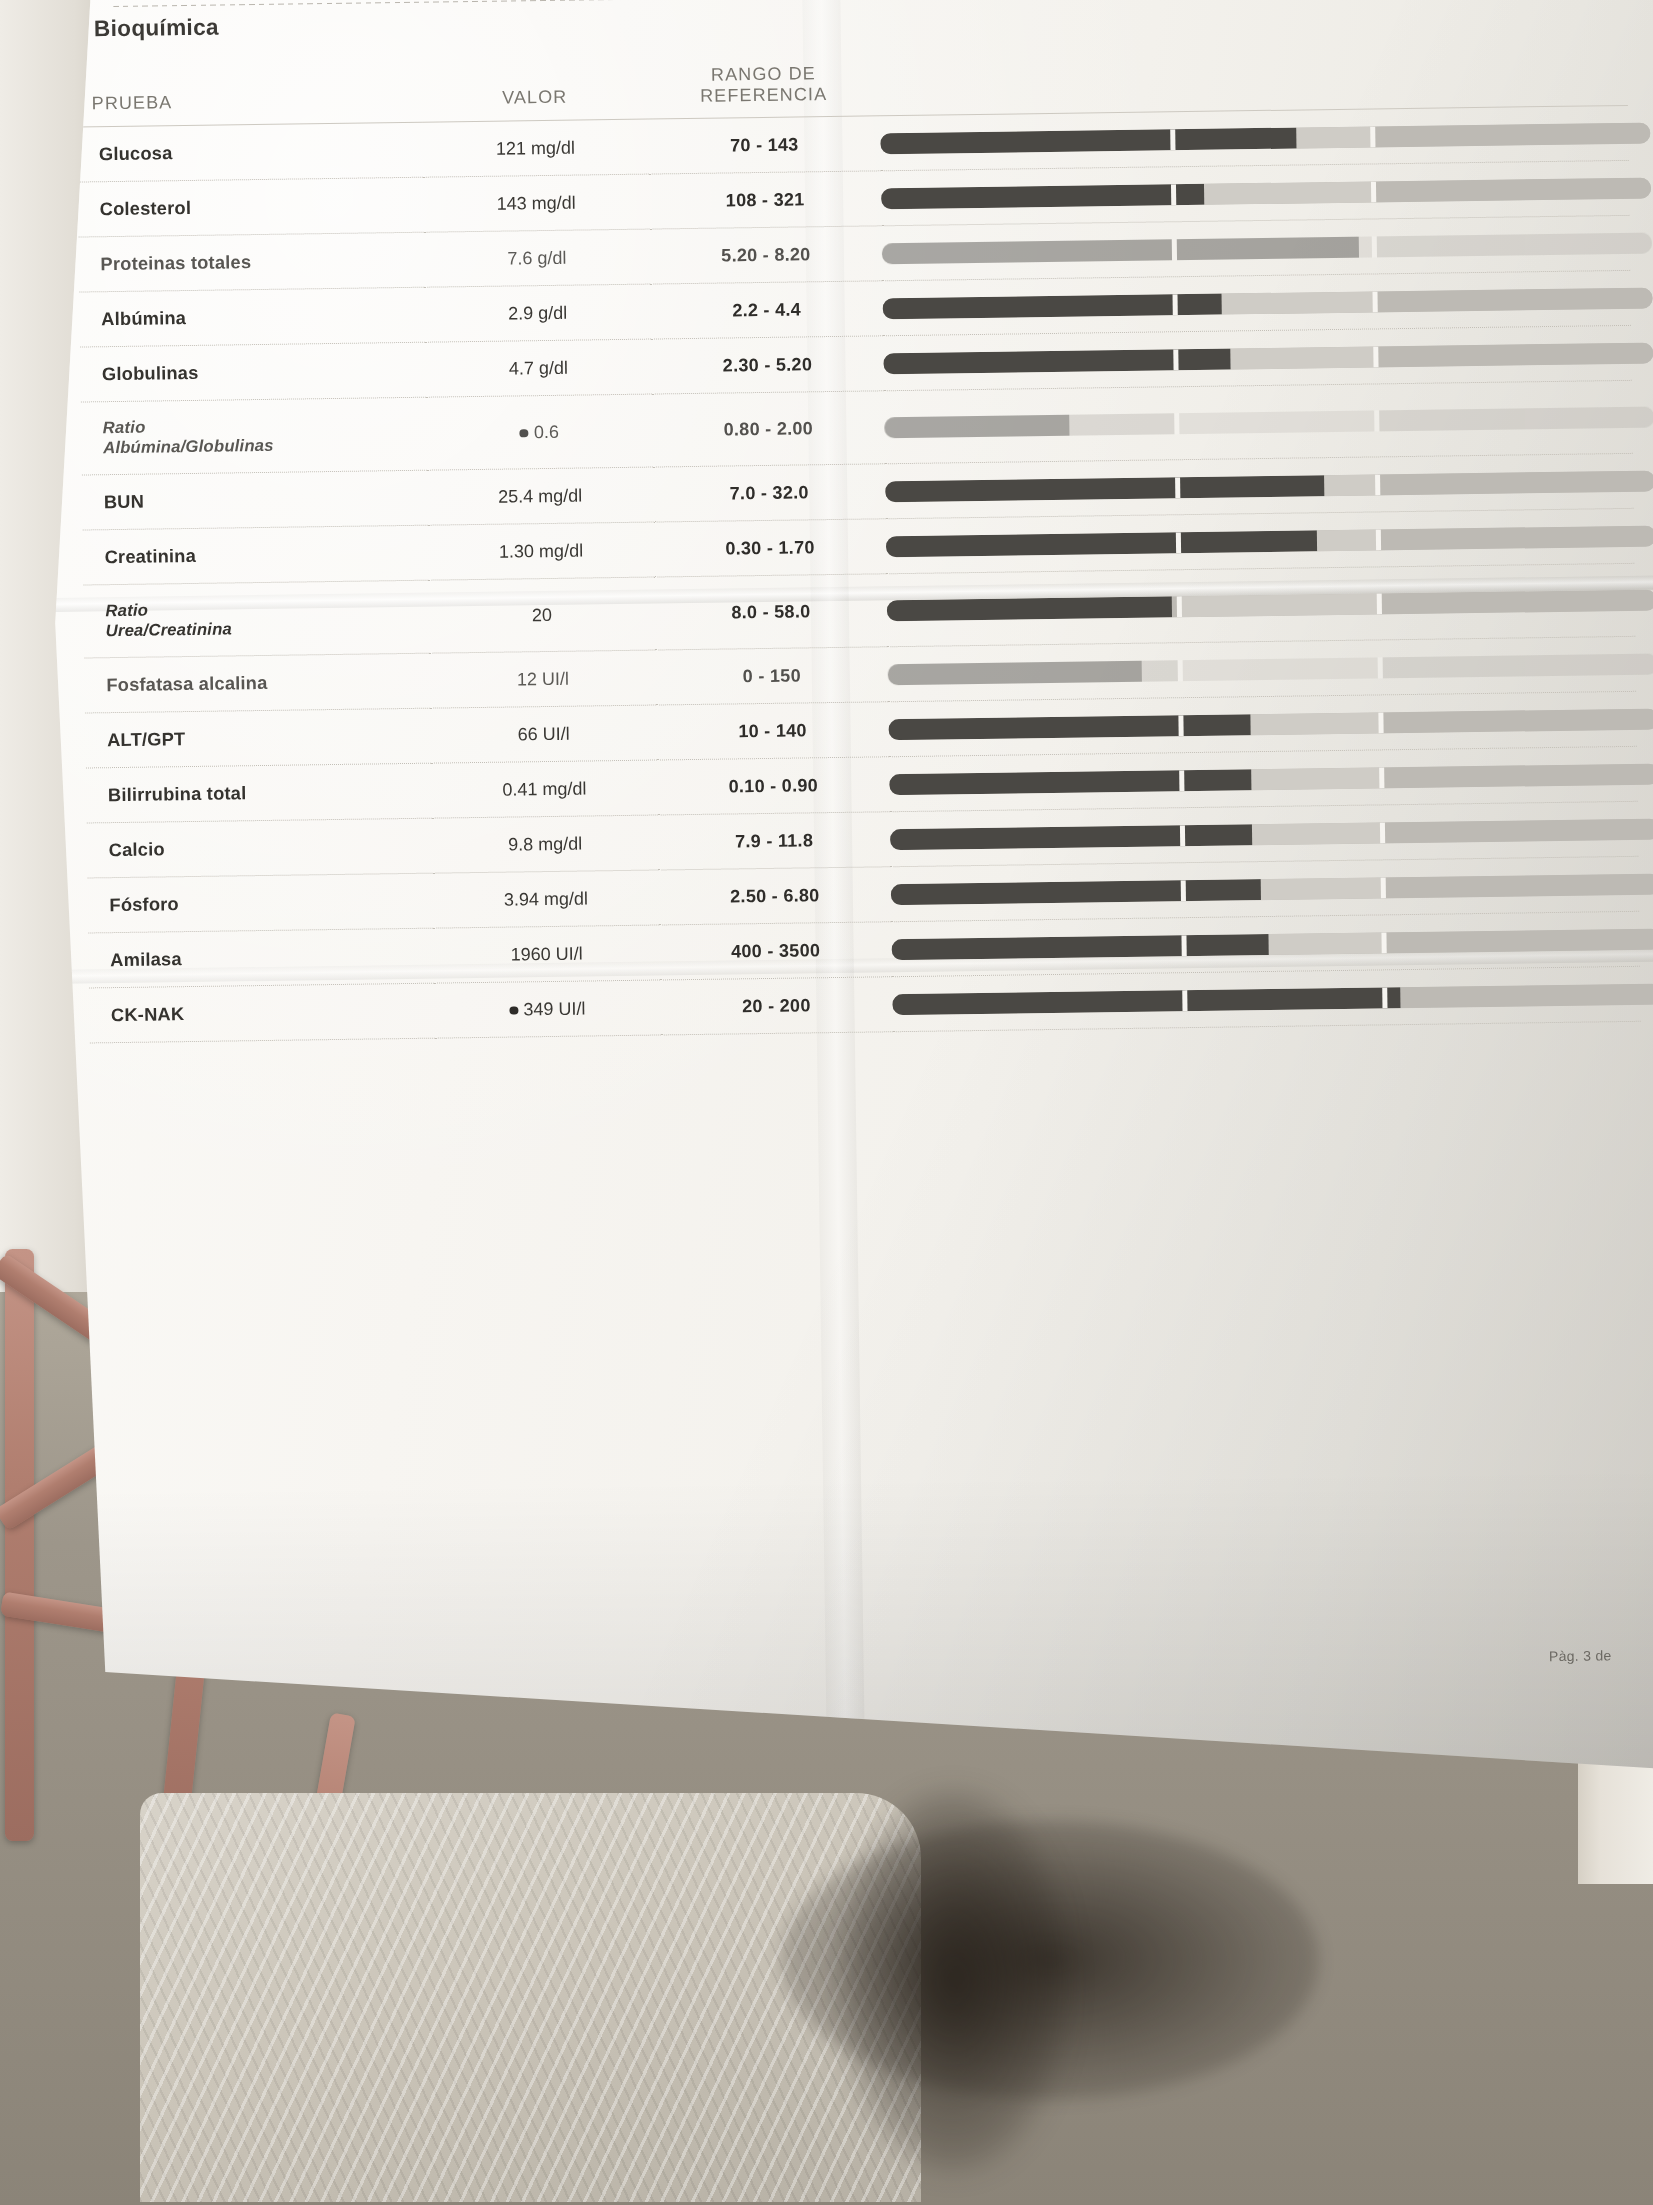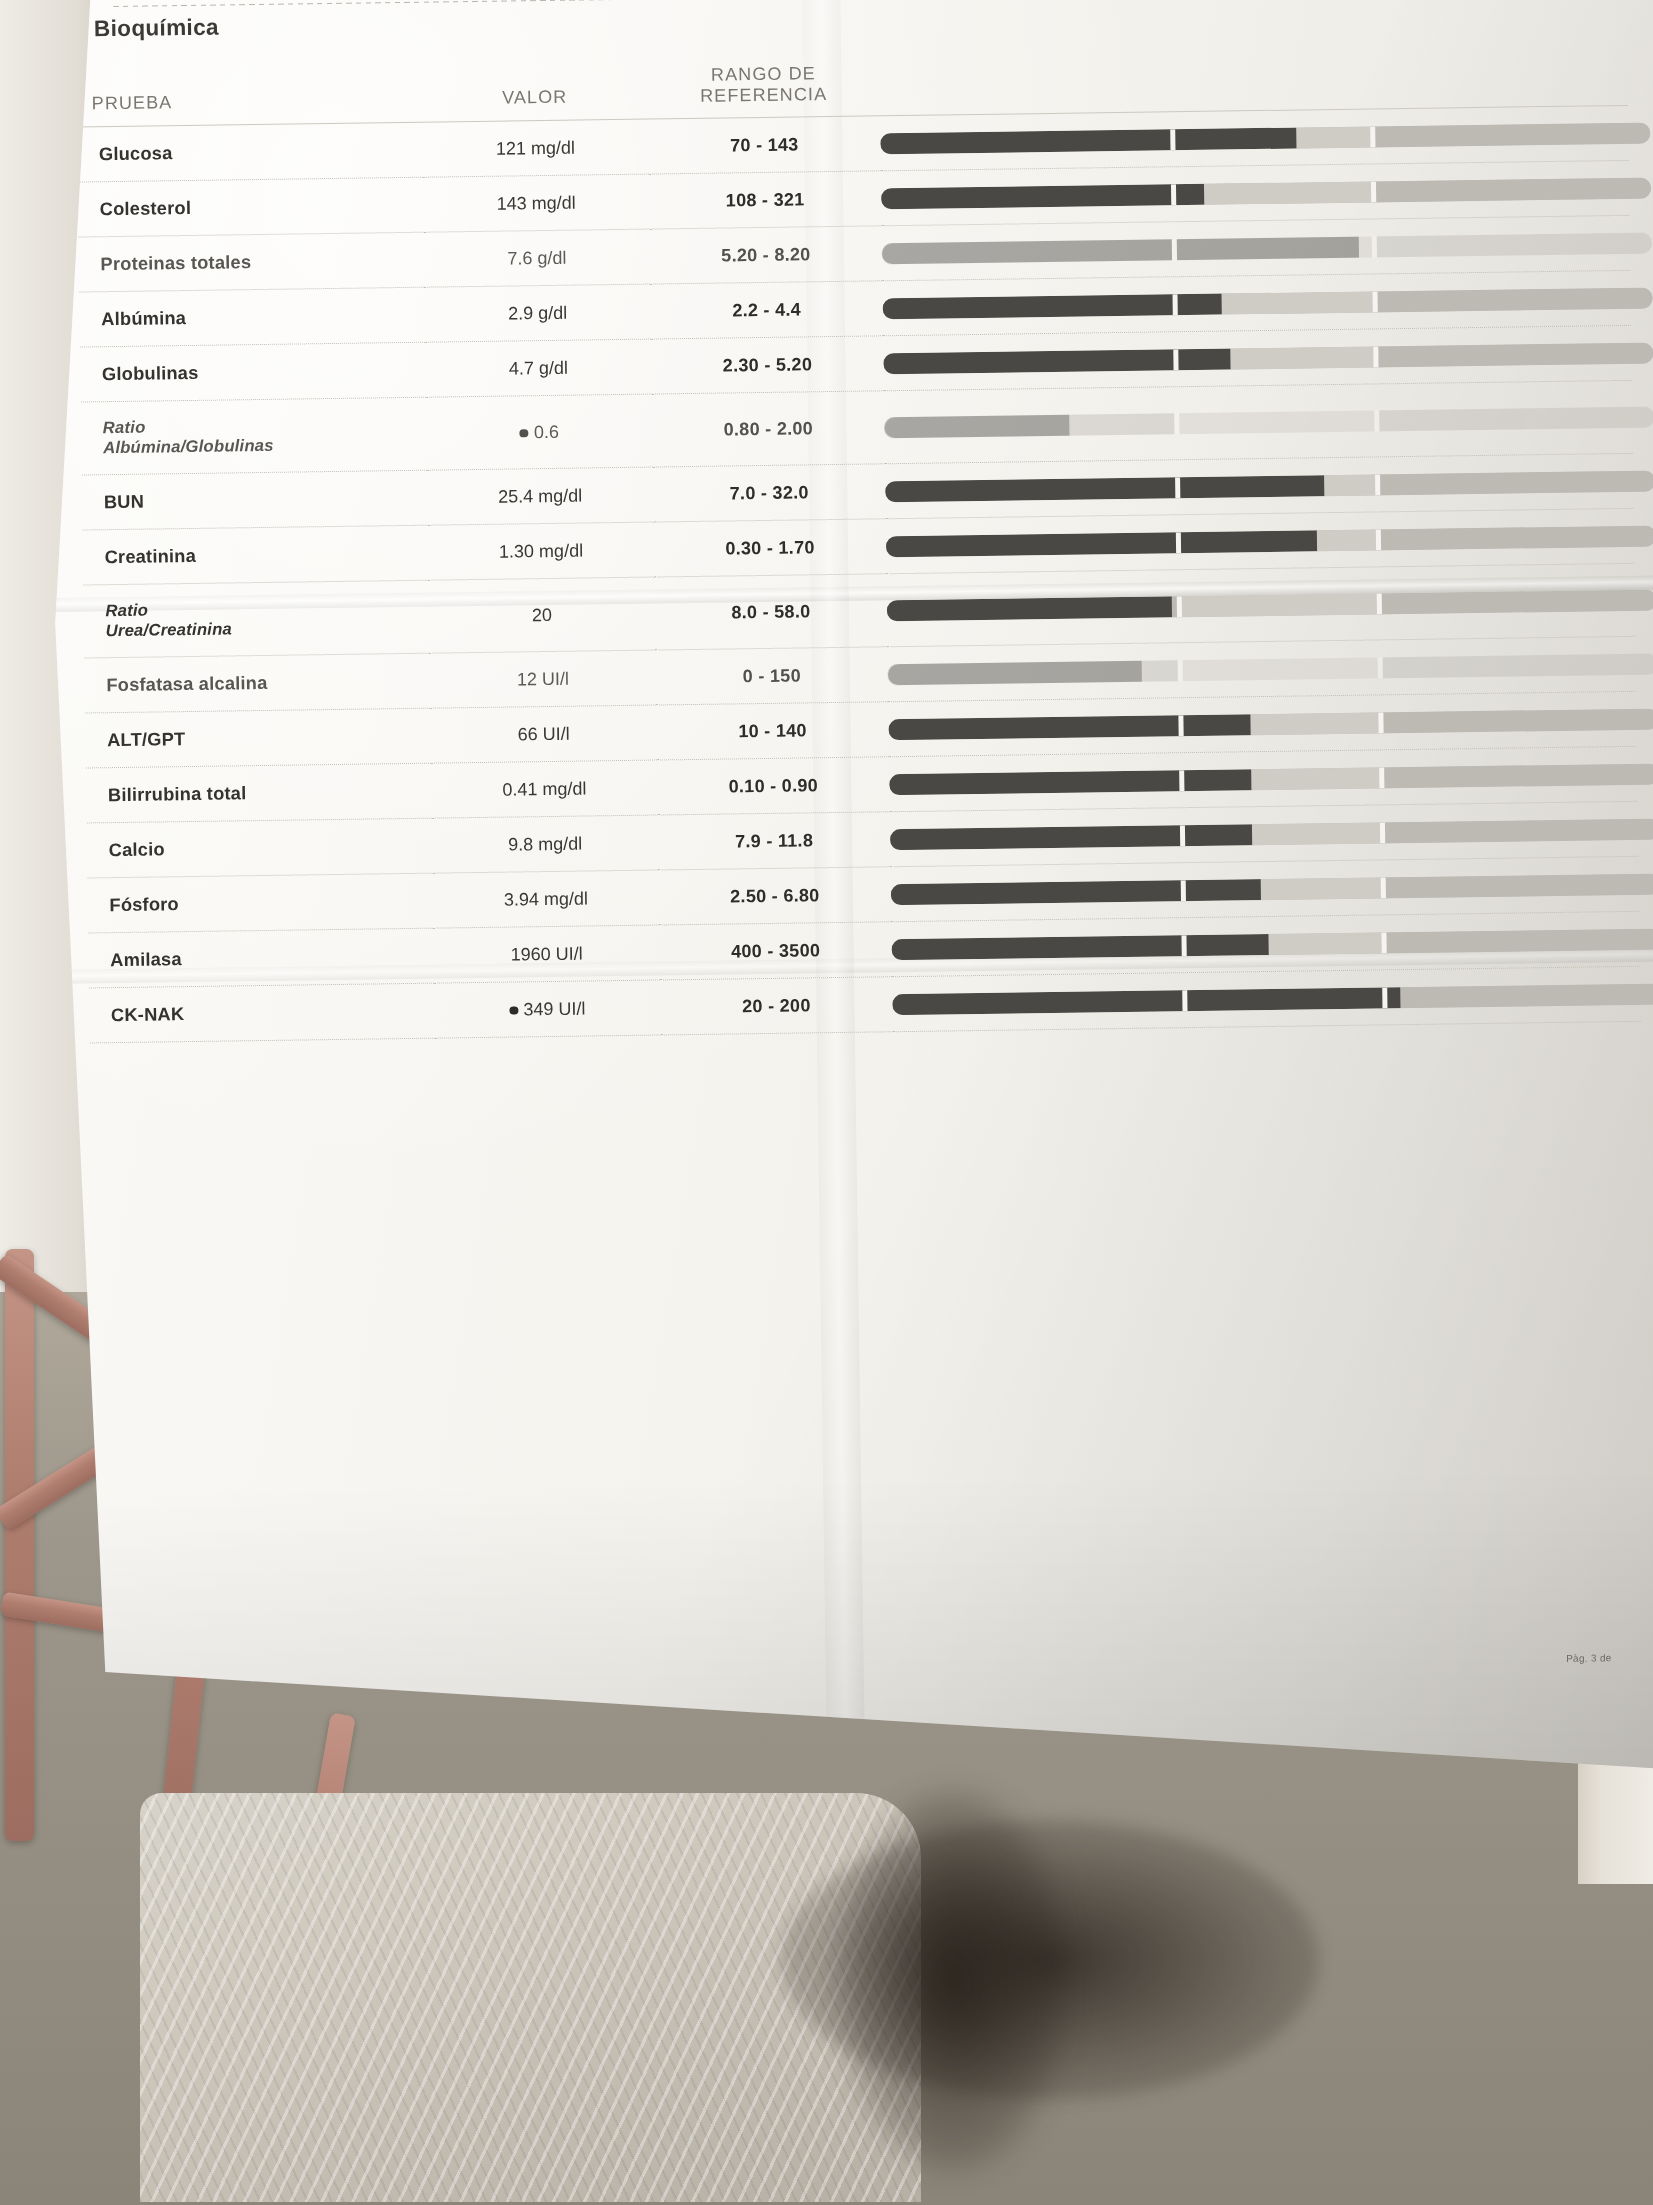--- a/index.html
+++ b/index.html
@@ -202,21 +202,21 @@
     background: #f6f4f0;
   }
 
   
   .faded .gauge { opacity: .55; filter: blur(0.2px); }
   .faded td { opacity: .82; }
 
   .footer {
     position: absolute;
     right: 65px; bottom: 135px;
-    font-size: 10px;
+    font-size: 14px;
     color: #6b6862;
     letter-spacing: 0.3px;
   }
 </style>
 </head>
 <body>
 
 <div id="scene">
   <div class="wall-left"></div>
   <div class="wall-right"></div>

